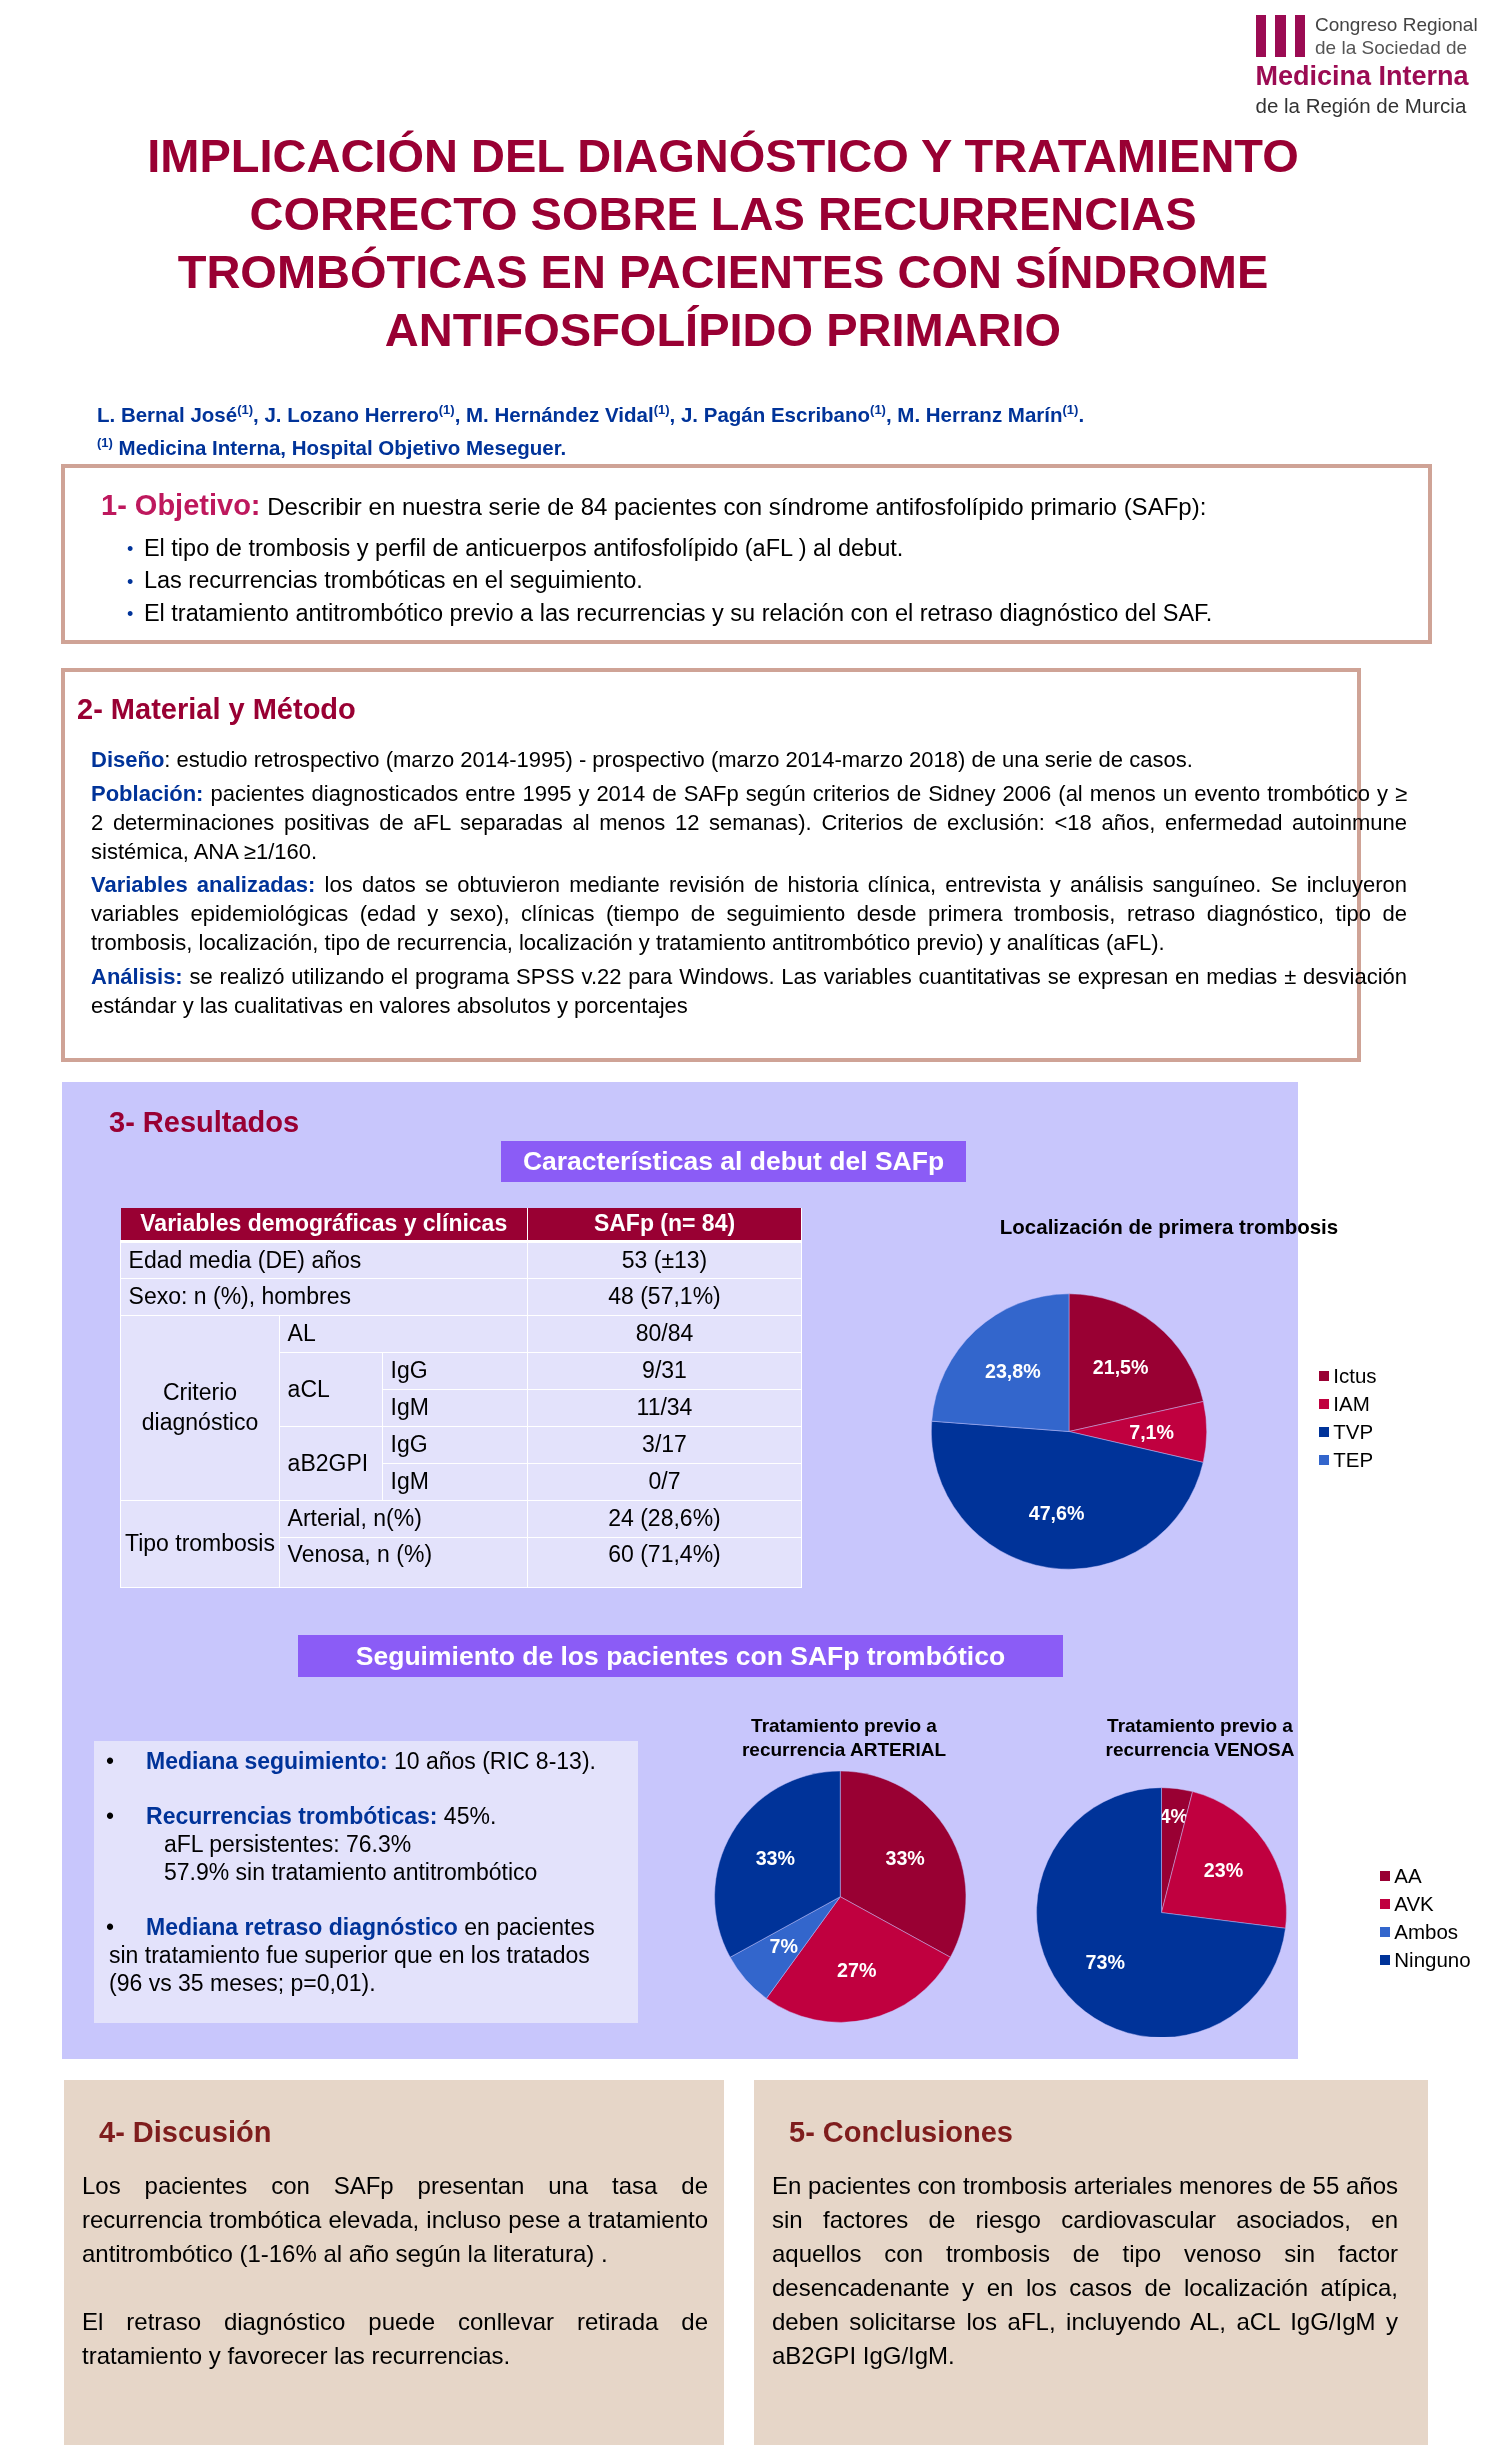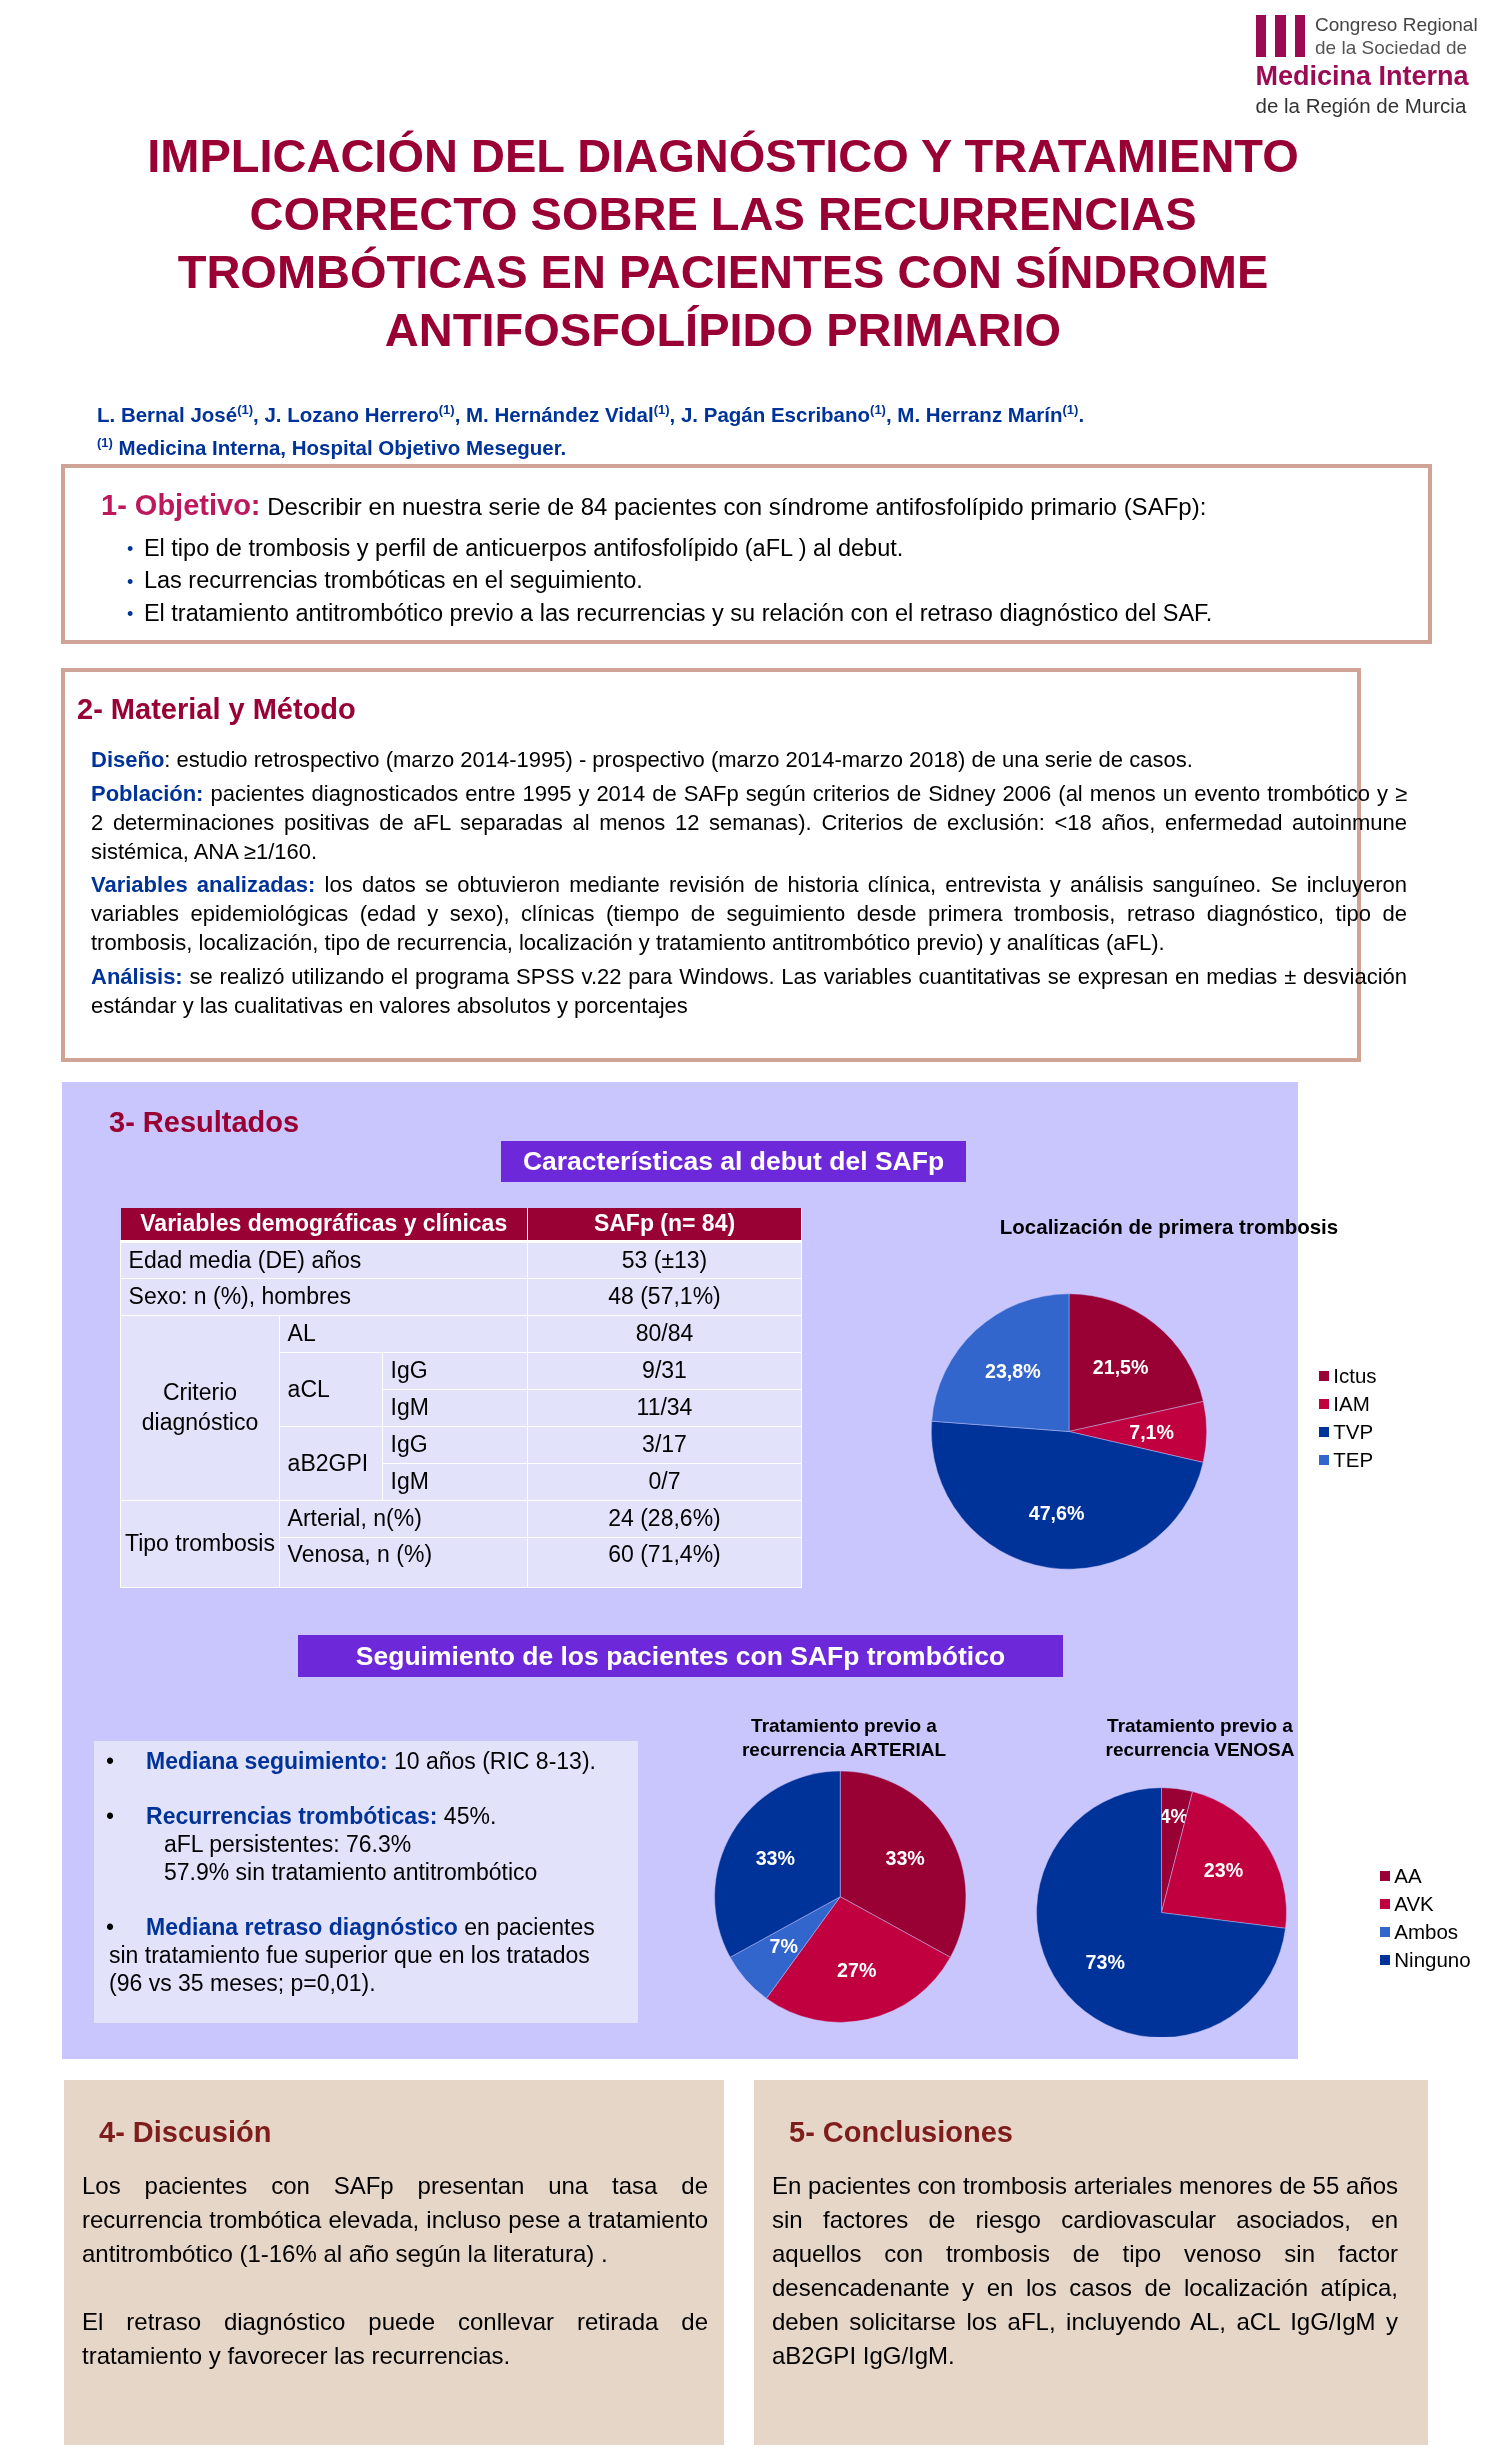--- a/index.html
+++ b/index.html
@@ -34,21 +34,21 @@
   
   #box2 { left: 61px; top: 668px; width: 1300px; height: 394px; border: 4.5px solid #cfa396; background: #fff; }
   #box2 .head { position: absolute; left: 12px; top: 21px; color: #990033; font-weight: bold; font-size: 29px; }
   #box2 .paras { position: absolute; left: 26px; top: 73px; width: 1316px; font-size: 22px; line-height: 29px; text-align: justify; }
   #box2 .paras p { margin-bottom: 4.5px; }
   #box2 .k { color: #003399; font-weight: bold; }
 
   
   #results { left: 62px; top: 1082px; width: 1236px; height: 977px; background: #c8c6fc; }
   #results .head { position: absolute; left: 47px; top: 24px; color: #990033; font-weight: bold; font-size: 29px; }
-  .banner { position: absolute; background: #6d28d9; color: #fff; font-weight: bold; font-size: 26.5px; text-align: center; white-space: nowrap; }
+  .banner { position: absolute; background: #8b5cf6; color: #fff; font-weight: bold; font-size: 26.5px; text-align: center; white-space: nowrap; }
   #banner1 { left: 439px; top: 59px; width: 465px; height: 41px; line-height: 41px; }
   #banner2 { left: 236px; top: 553px; width: 765px; height: 42px; line-height: 42px; }
 
   
   #tbl { position: absolute; left: 58px; top: 126px; width: 682px; border-collapse: collapse; font-size: 23px; }
   #tbl th { background: #990033; color: #fff; font-weight: bold; height: 33px; border-right: 1.5px solid #fff; border-bottom: 3px solid #fff; }
   #tbl td { background: #e3e2fb; border: 0.8px solid #fff; height: 37px; }
   #tbl .l { text-align: left; padding-left: 7.6px; }
   #tbl .c { text-align: center; }
   #tbl .grp { text-align: center; line-height: 29.5px; }

